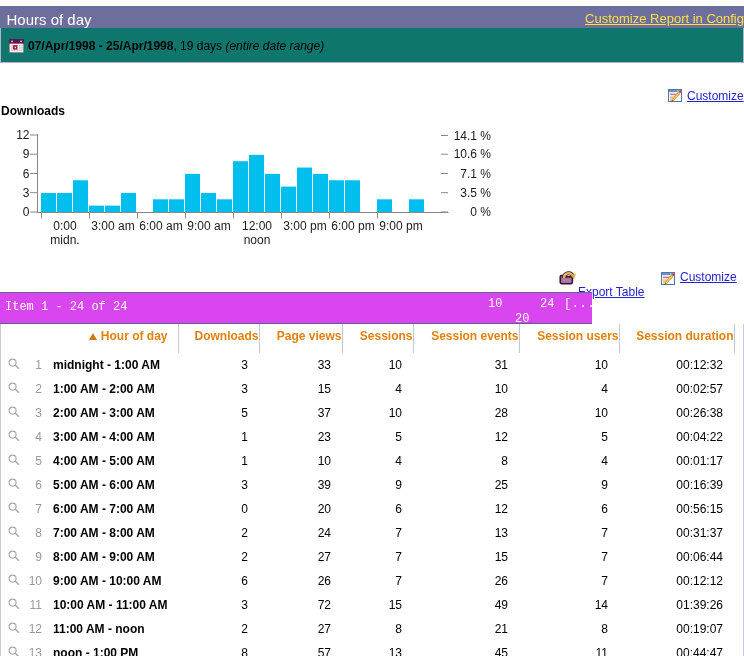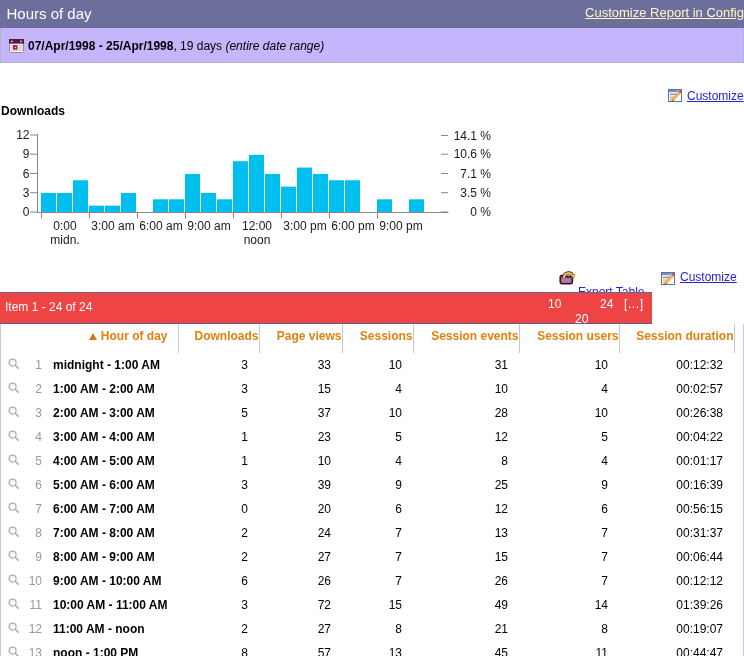--- a/index.html
+++ b/index.html
@@ -1,37 +1,37 @@
 <!DOCTYPE html>
 <html><head>
 <meta charset="utf-8">
 <style>
 * { margin:0; padding:0; box-sizing:border-box; }
 html,body { width:744px; height:656px; background:#fff; overflow:hidden; }
 body { font-family:"Liberation Sans", sans-serif; position:relative; }
-#topbar { position:absolute; left:0; top:0; width:744px; height:28px; background:#6c6e9c; }
+#topbar { position:absolute; left:0; top:6px; width:744px; height:28px; background:#6c6e9c; }
 #topbar .title { position:absolute; left:6.5px; top:0; line-height:28px; font-size:15px; color:#fff; }
-#topbar a { position:absolute; right:0px; top:0; line-height:26px; font-size:13px; color:#fef9c3; text-decoration:underline; }
-#daterow { position:absolute; left:0; top:28px; width:744px; height:35px; background:#c4b5fd;
+#topbar a { position:absolute; right:0px; top:0; line-height:26px; font-size:13px; color:#fde047; text-decoration:underline; }
+#daterow { position:absolute; left:0; top:28px; width:744px; height:35px; background:#0f766e;
   border-left:1px solid #b3b3cf; border-right:1px solid #b3b3cf; border-bottom:1px solid #b3b3cf; }
 #daterow .txt { position:absolute; left:27px; top:1px; line-height:34px; font-size:12px; color:#000; }
 #daterow svg { position:absolute; left:8px; top:11px; }
 #custrow1 { position:absolute; left:0; top:88px; width:744px; height:16px; }
 #custrow1 svg { position:absolute; left:668px; top:1px; }
 #custrow1 a { position:absolute; left:687px; top:0; font-size:12px; line-height:16px; color:#2424cf; }
 a.lnk { color:#2424cf; text-decoration:underline; }
 #dlabel { position:absolute; left:1px; top:104px; font-size:12px; font-weight:bold; color:#000; }
 #chart { position:absolute; left:0; top:125px; }
 #exprow { position:absolute; left:0; top:268px; width:744px; height:18px; }
 #exprow svg.exp { position:absolute; left:559px; top:2px; }
 #exprow a.et { position:absolute; left:578px; top:16px; font-size:12px; line-height:16px; }
 #exprow svg.cus { position:absolute; left:661px; top:4px; }
 #exprow a.cu { position:absolute; left:680px; top:1px; font-size:12px; line-height:16px; }
-#itembar { position:absolute; left:0; top:292px; width:652px; height:32px; background:#ef4444;
-  border-top:1px solid #64669b; border-bottom:1px solid #5c5e92; }
+#itembar { position:absolute; left:0; top:292px; width:592px; height:32px; background:#d946ef;
+  border-top:1px solid #64669b; border-bottom:1px solid #5c5e92;font-family:Liberation Mono, monospace; }
 #itembar .lt { position:absolute; left:5px; top:0; line-height:29px; font-size:12px; color:#fff; }
 #itembar .rt { position:absolute; right:0; top:-3px; line-height:29px; font-size:12px; color:#fff; }
 #itembar .rt span { position:absolute; top:0; }
 #tablewrap { position:absolute; left:0; top:324px; width:744px; height:332px;
   border-left:1px solid #c9c9e0; border-right:1px solid #c9c9e0; }
 table { border-collapse:collapse; table-layout:fixed; width:742px; }
 th { height:29px; font-size:12px; font-weight:bold; color:#e0820f; text-align:right;
   border-right:1px solid #bfc7db; vertical-align:middle; padding-bottom:5px; }
 th.last { border-right:none; }
 td { height:24px; font-size:12px; color:#000; text-align:right; padding-right:11px; vertical-align:middle; }

